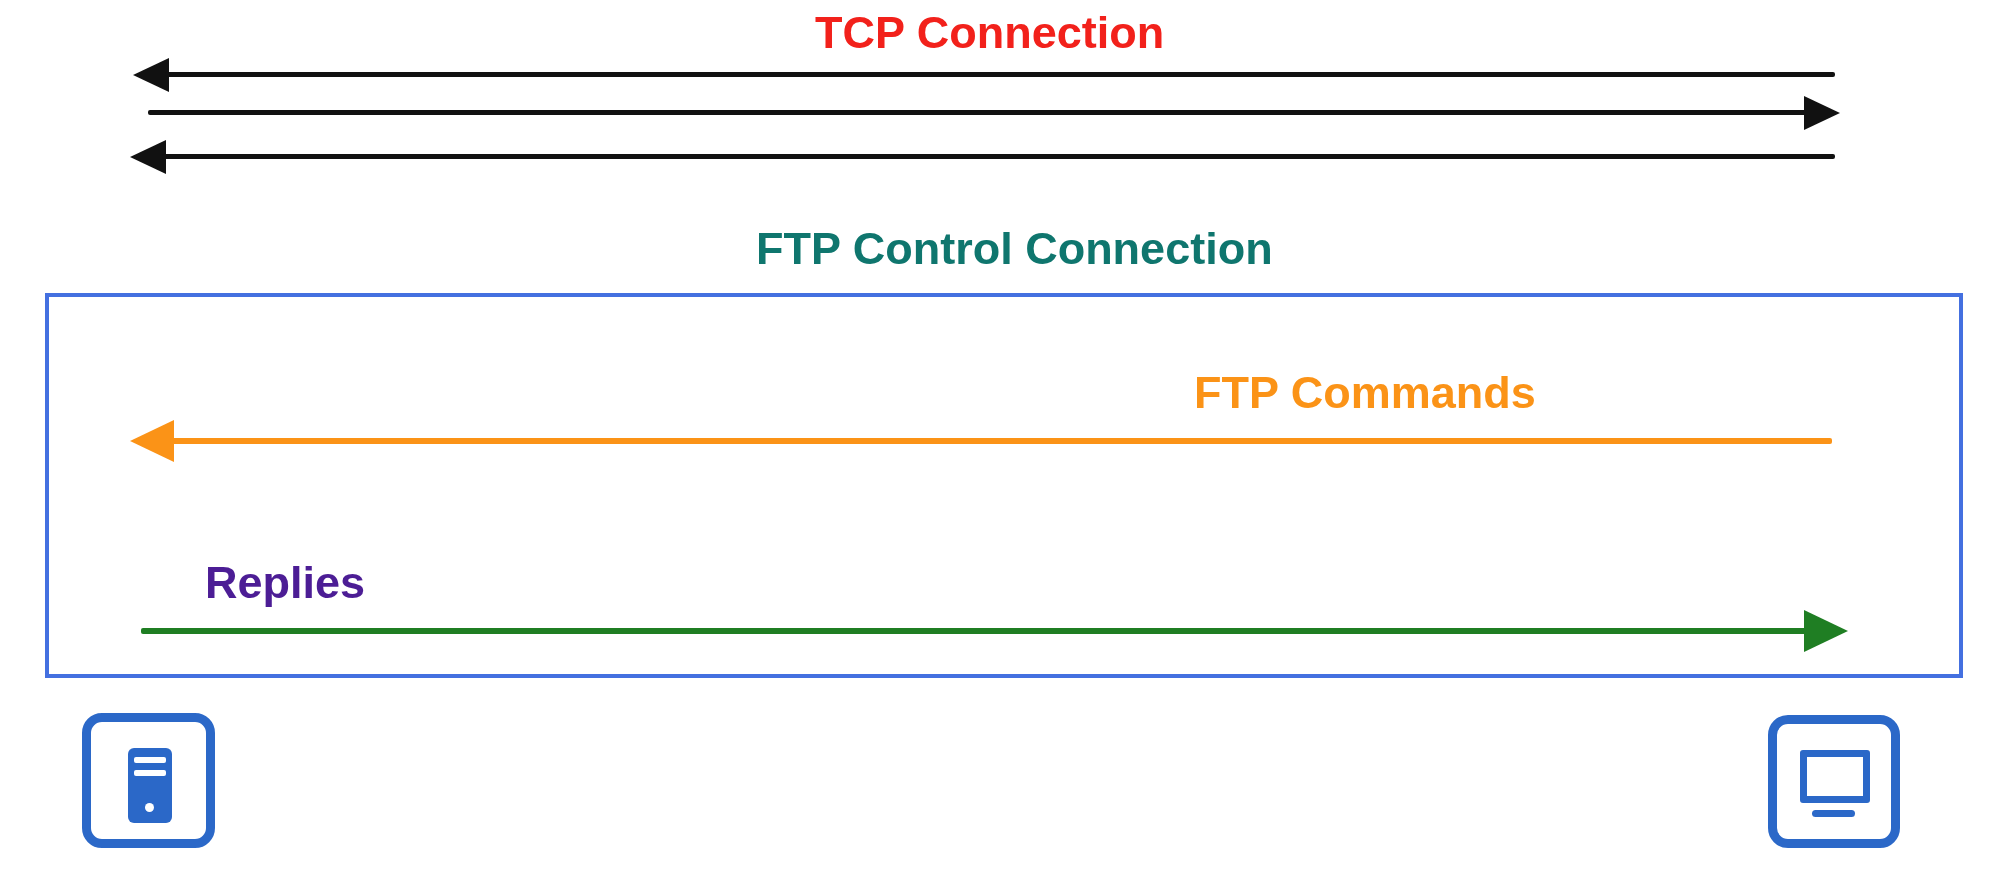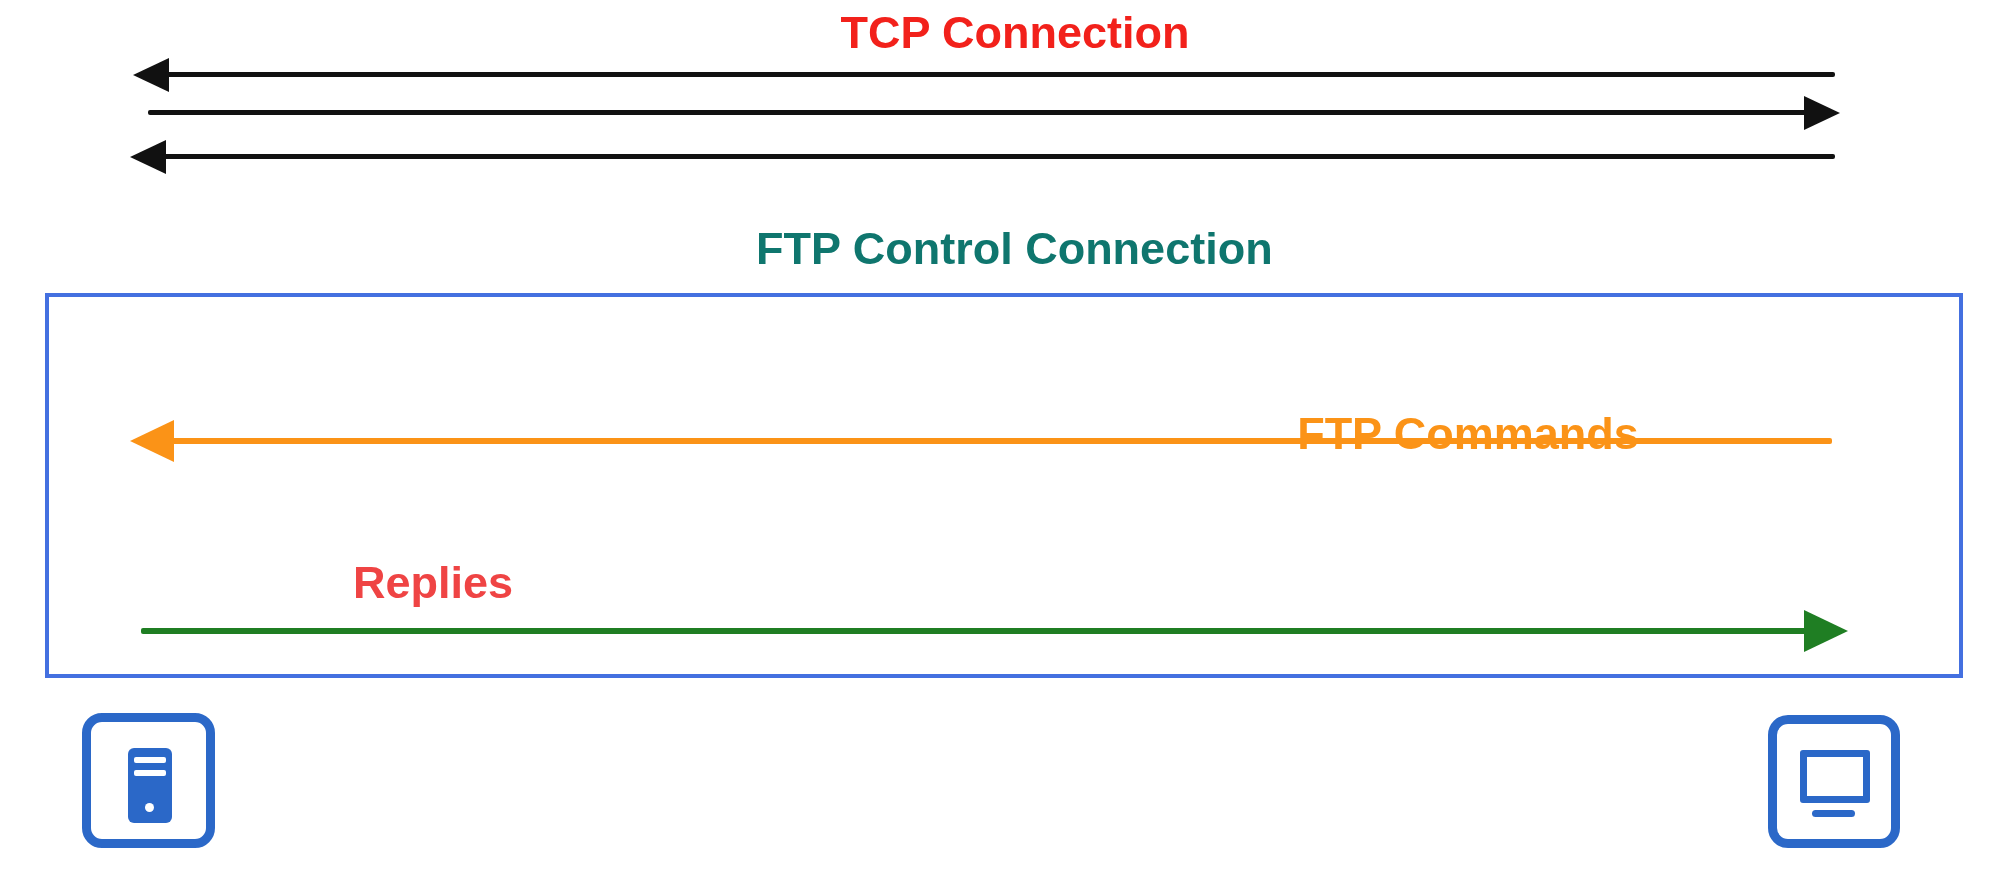--- a/index.html
+++ b/index.html
@@ -1,18 +1,18 @@
 <!DOCTYPE html>
 <html><head>
 <meta charset="utf-8">
 <style>
   html,body{margin:0;padding:0;}
   body{font-family:"Liberation Sans", sans-serif;}
   .canvas{position:relative;width:2000px;height:872px;background:#ffffff;overflow:hidden;}
-  .label{position:absolute;font-weight:bold;font-size:45px;line-height:1.1;text-align:center;white-space:nowrap;}
+  .label{position:absolute;font-weight:bold;font-size:45px;line-height:1.1;text-align:left;white-space:nowrap;}
   .line{position:absolute;border-radius:2px;}
   .tri{position:absolute;width:0;height:0;border-style:solid;border-color:transparent;}
   .tri-left{border-width:17px 36px 17px 0;}
   .tri-right{border-width:17px 0 17px 36px;}
   .tri-big-left{border-width:21px 44px 21px 0;}
   .tri-big-right{border-width:21px 0 21px 44px;}
   .control-box{position:absolute;left:45px;top:293px;width:1918px;height:385px;border:4px solid;box-sizing:border-box;background:transparent;}
   .node{position:absolute;border:9px solid;border-radius:20px;box-sizing:border-box;background:#ffffff;}
   .tower{position:absolute;left:37px;top:26px;width:44px;height:75px;border-radius:6px;}
   .tower-stripe{position:absolute;left:6px;width:32px;height:6px;background:#ffffff;border-radius:2px;}
@@ -39,28 +39,28 @@
 
   <div>
     <div class="tri tri-left" style="left: 130px; top: 140px; border-right-color: rgb(17, 17, 17);"></div>
     <div class="line" style="left: 162px; top: 154px; width: 1673px; height: 5px; background-color: rgb(17, 17, 17);"></div>
   </div>
 
   <div class="label" style="left: 756px; top: 224px; width: 500px; color: #0f766e;">FTP Control Connection</div>
 
   <div class="control-box" style="border-color: rgb(68, 112, 224);"></div>
 
-  <div class="label" style="left: 1268px; top: 368px; width: 400px; color: rgb(251, 147, 23); margin-top: 41px;">FTP Commands</div>
+  <div class="label" style="left: 1194px; top: 368px; width: 400px; color: rgb(251, 147, 23);">FTP Commands</div>
 
   <div>
     <div class="tri tri-big-left" style="left: 130px; top: 420px; border-right-color: rgb(251, 147, 23);"></div>
     <div class="line" style="left: 170px; top: 438px; width: 1662px; height: 6px; background-color: rgb(251, 147, 23);"></div>
   </div>
 
-  <div class="label" style="left: 233px; top: 558px; width: 400px; color: #ef4444;">Replies</div>
+  <div class="label" style="left: 205px; top: 558px; width: 400px; color: #4c1d95;">Replies</div>
 
   <div>
     <div class="line" style="left: 141px; top: 628px; width: 1665px; height: 6px; background-color: rgb(31, 126, 35);"></div>
     <div class="tri tri-big-right" style="left: 1804px; top: 610px; border-left-color: rgb(31, 126, 35);"></div>
   </div>
 
   <div class="node" style="left: 82px; top: 713px; width: 133px; height: 135px; border-color: rgb(43, 104, 200);">
     <div class="tower" style="background-color: rgb(43, 104, 200);">
       <div class="tower-stripe" style="top:9px;"></div>
       <div class="tower-stripe" style="top:22px;"></div>

